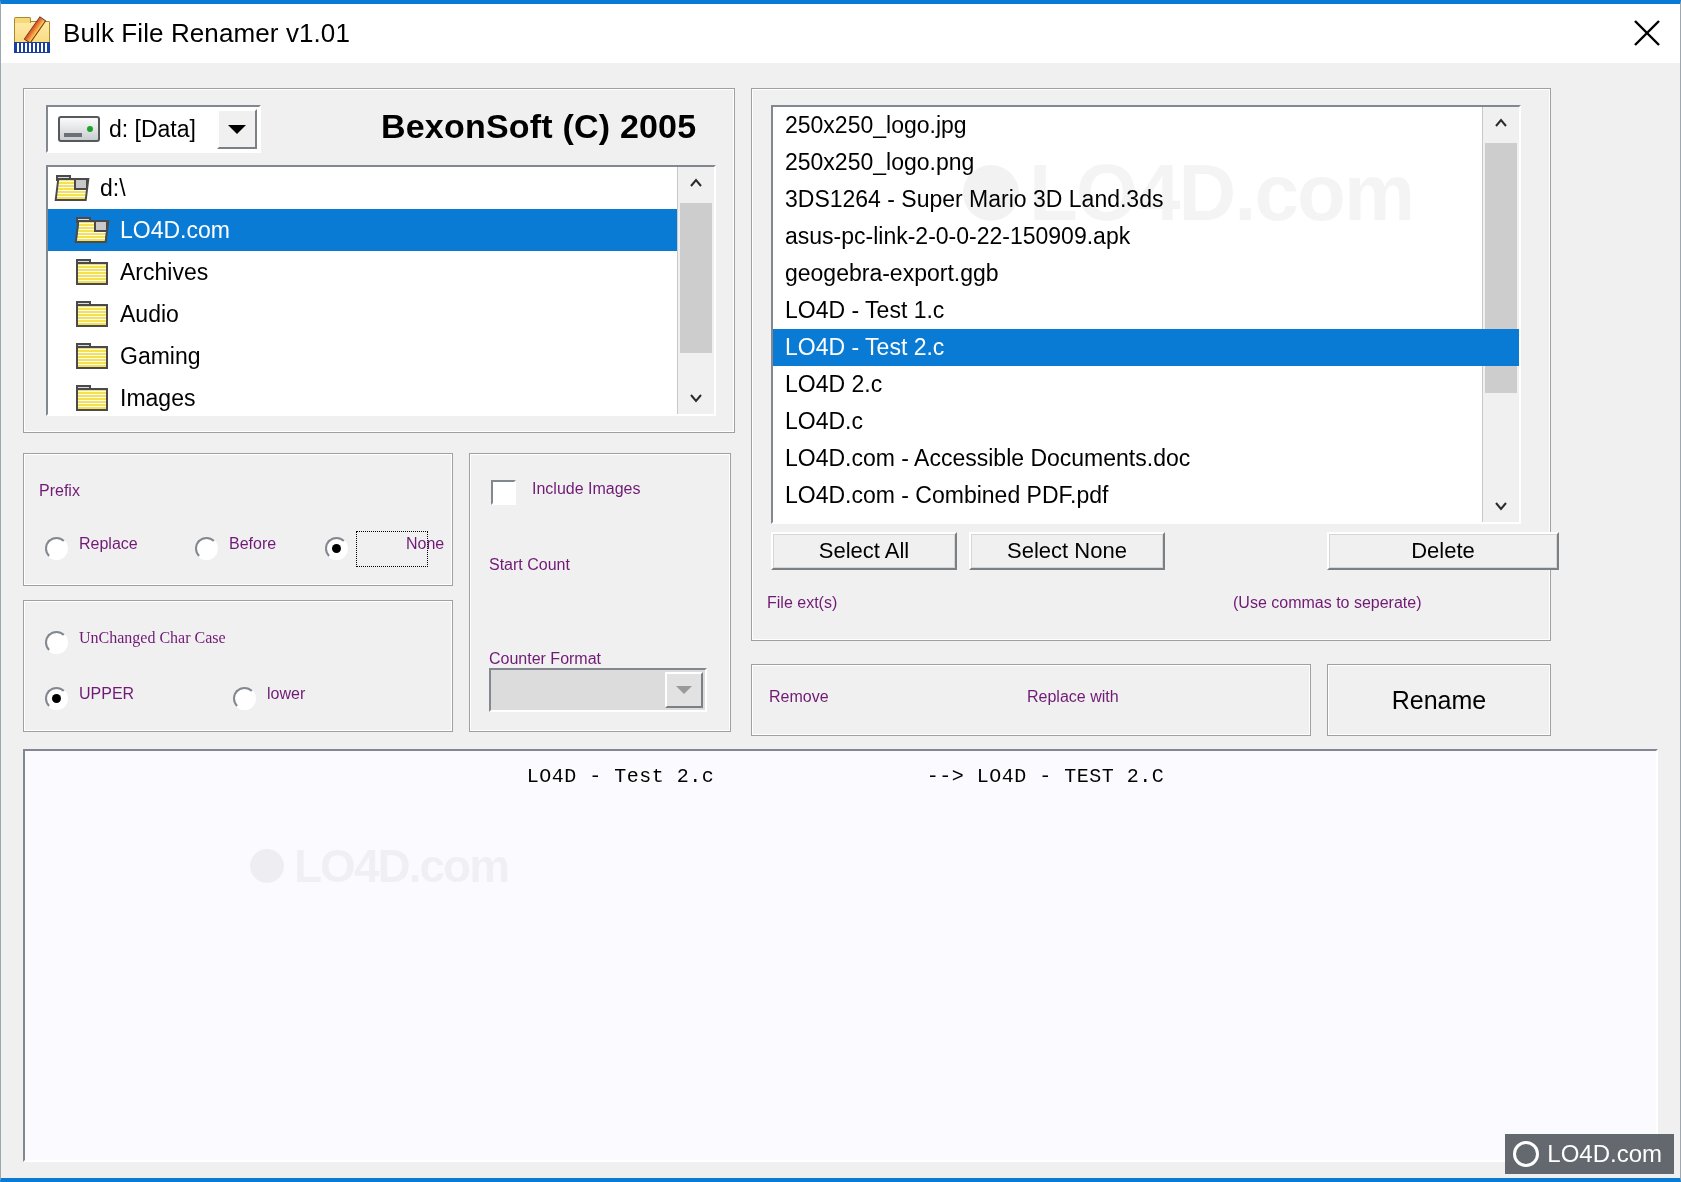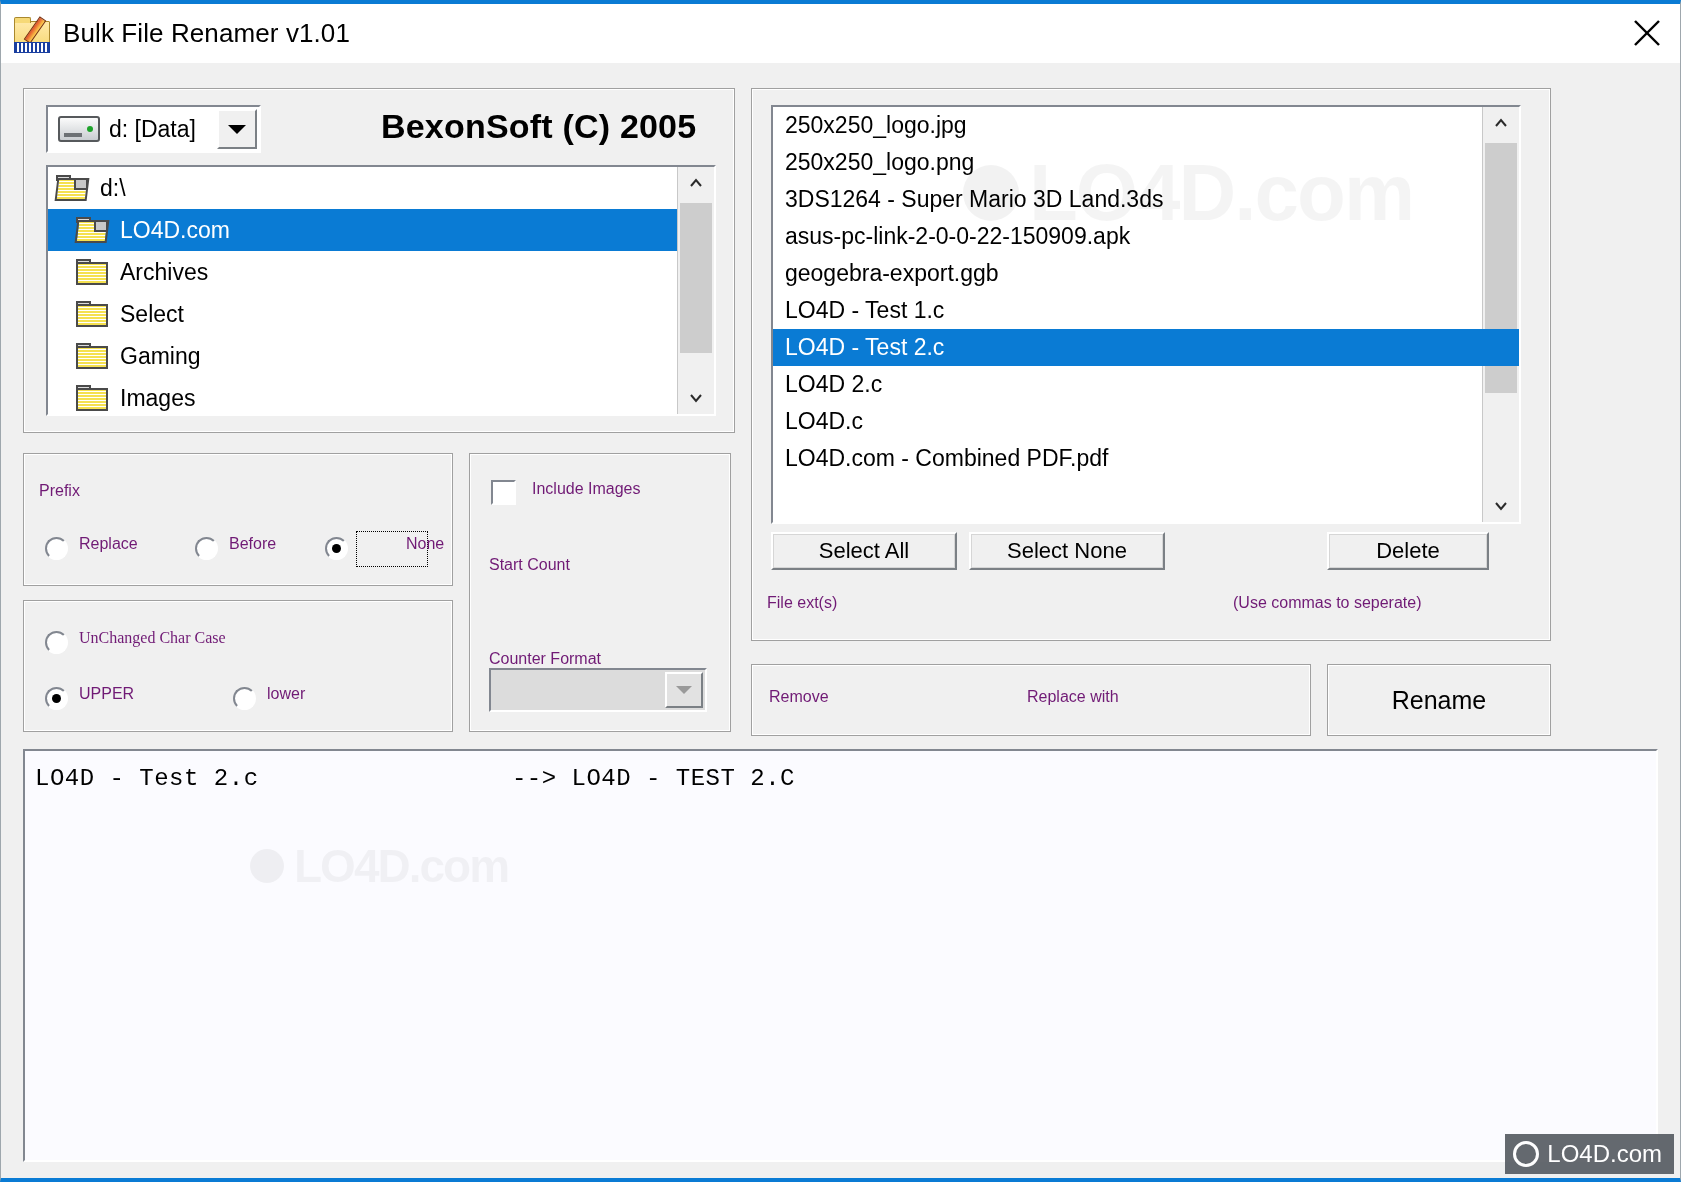--- a/index.html
+++ b/index.html
@@ -227,24 +227,25 @@
   }
   .file-row.sel{background:#0a7bd4;color:#ffffff;}
 
   
   .logbox{
     position:absolute;left:22px;top:745px;right:22px;bottom:16px;
     background:#fbfbff;
   }
   .logline{
     font-family:"Liberation Mono", monospace;
-    font-size:24px;color:#000;
+    font-size:20px;color:#000;
     white-space:pre;
     padding:14px 0 0 10px;
     letter-spacing:.5px;
+    text-align:center;
   }
 
   
   .wm{
     position:absolute;pointer-events:none;user-select:none;
     color:rgba(0,0,0,0.045);
     font-size:80px;font-weight:bold;letter-spacing:-2px;
     display:flex;align-items:center;
   }
   .wm .dot{
@@ -326,21 +327,21 @@
             <span class="tab"></span>
             <span class="body"></span>
           </span>
         <span>Archives</span>
       </div>
       <div class="tree-row indent">
         <span class="fold">
             <span class="tab"></span>
             <span class="body"></span>
           </span>
-        <span>Select</span>
+        <span>Audio</span>
       </div>
       <div class="tree-row indent">
         <span class="fold">
             <span class="tab"></span>
             <span class="body"></span>
           </span>
         <span>Gaming</span>
       </div>
       <div class="tree-row indent">
         <span class="fold">
@@ -436,41 +437,44 @@
       <div class="file-row sel">
           <span>LO4D - Test 2.c</span>
         </div>
       <div class="file-row">
           <span>LO4D 2.c</span>
         </div>
       <div class="file-row">
           <span>LO4D.c</span>
         </div>
       <div class="file-row">
+          <span>LO4D.com - Accessible Documents.doc</span>
+        </div>
+      <div class="file-row">
           <span>LO4D.com - Combined PDF.pdf</span>
         </div>
     </div>
     <div class="vscroll">
       <div class="arrow top">
         <svg class="chev" viewBox="0 0 16 16">
             <polyline points="3,10 8,4 13,10" fill="none" stroke="#2b2b2b" stroke-width="2"></polyline>
           </svg>
       </div>
       <div class="thumb" style="top:36px;height:250px;"></div>
       <div class="arrow bot">
         <svg class="chev" viewBox="0 0 16 16">
             <polyline points="3,6 8,12 13,6" fill="none" stroke="#2b2b2b" stroke-width="2"></polyline>
           </svg>
       </div>
     </div>
   </div>
 
   <div class="btn" style="left:770px;top:528px;width:186px;height:38px;">Select All</div>
   <div class="btn" style="left:968px;top:528px;width:196px;height:38px;">Select None</div>
-  <div class="btn" style="left:1326px;top:528px;width:162px;height:38px;">Delete</div>
+  <div class="btn" style="left:1326px;top:528px;width:232px;height:38px;">Delete</div>
 
   <div class="lbl" style="left:766px;top:590px;">File ext(s)</div>
   <input class="field" style="left: 898px; top: 583px; width: 312px; height: 42px;" value="">
   <div class="lbl" style="left:1232px;top:590px;">(Use commas to seperate)</div>
 
   
   <div class="group" style="left:750px;top:660px;width:560px;height:72px;"></div>
   <div class="lbl" style="left:768px;top:684px;text-align:right;">Remove</div>
   <input class="field" style="left: 898px; top: 675px; width: 82px; height: 42px;" value="">
   <div class="lbl" style="left:1026px;top:684px;">Replace with</div>

